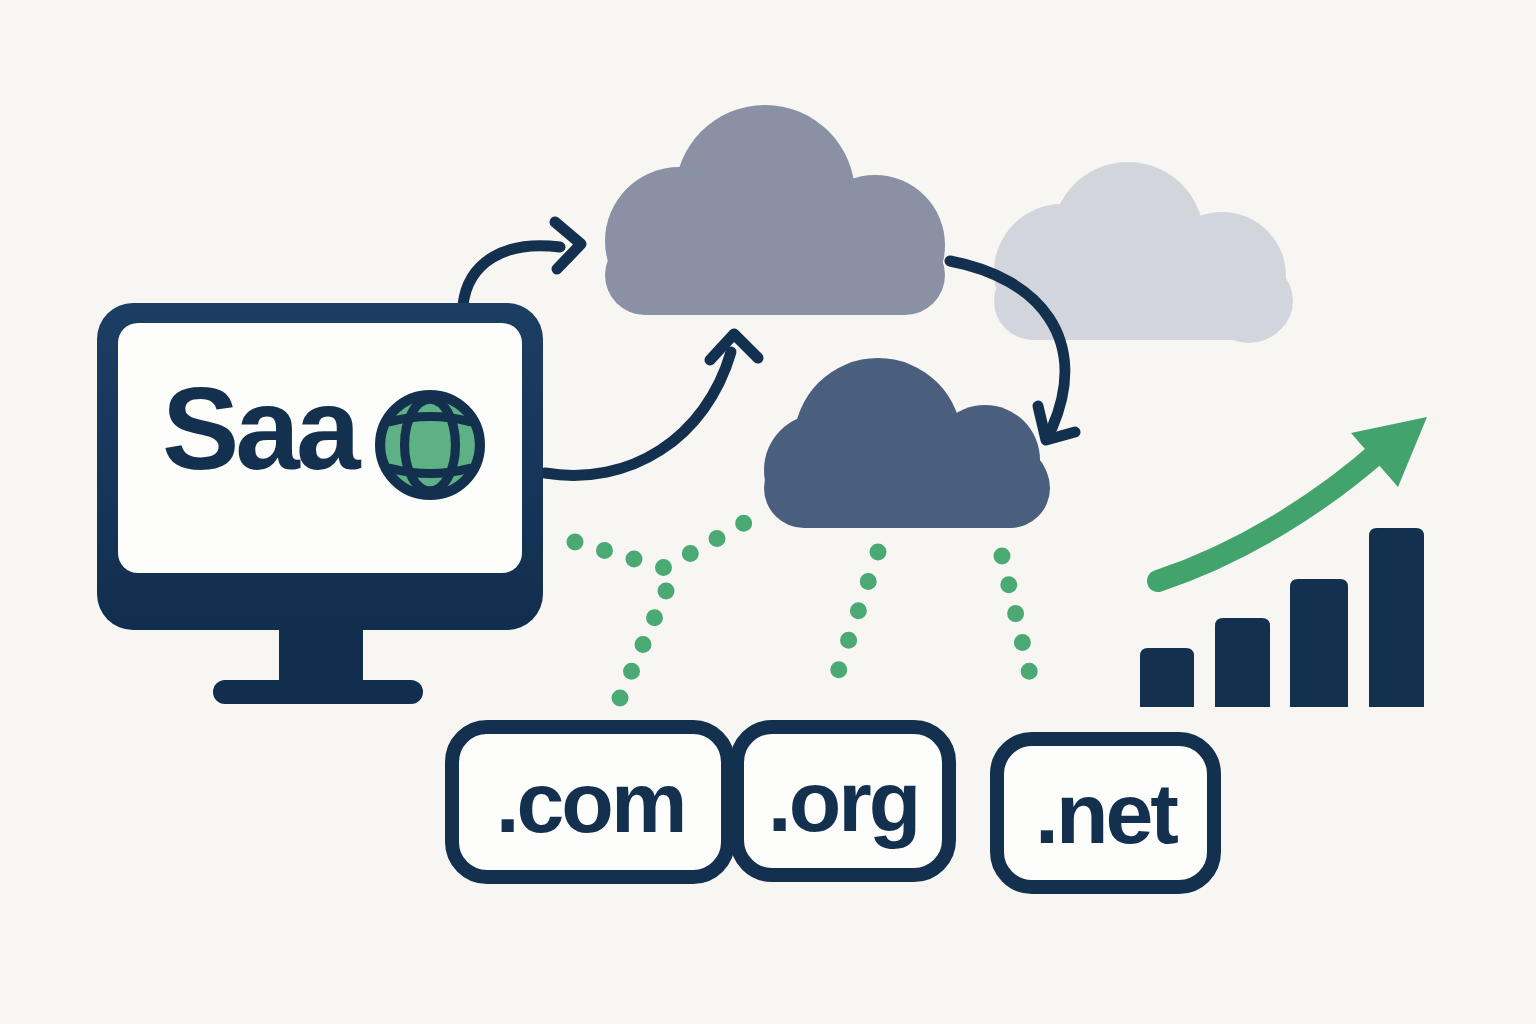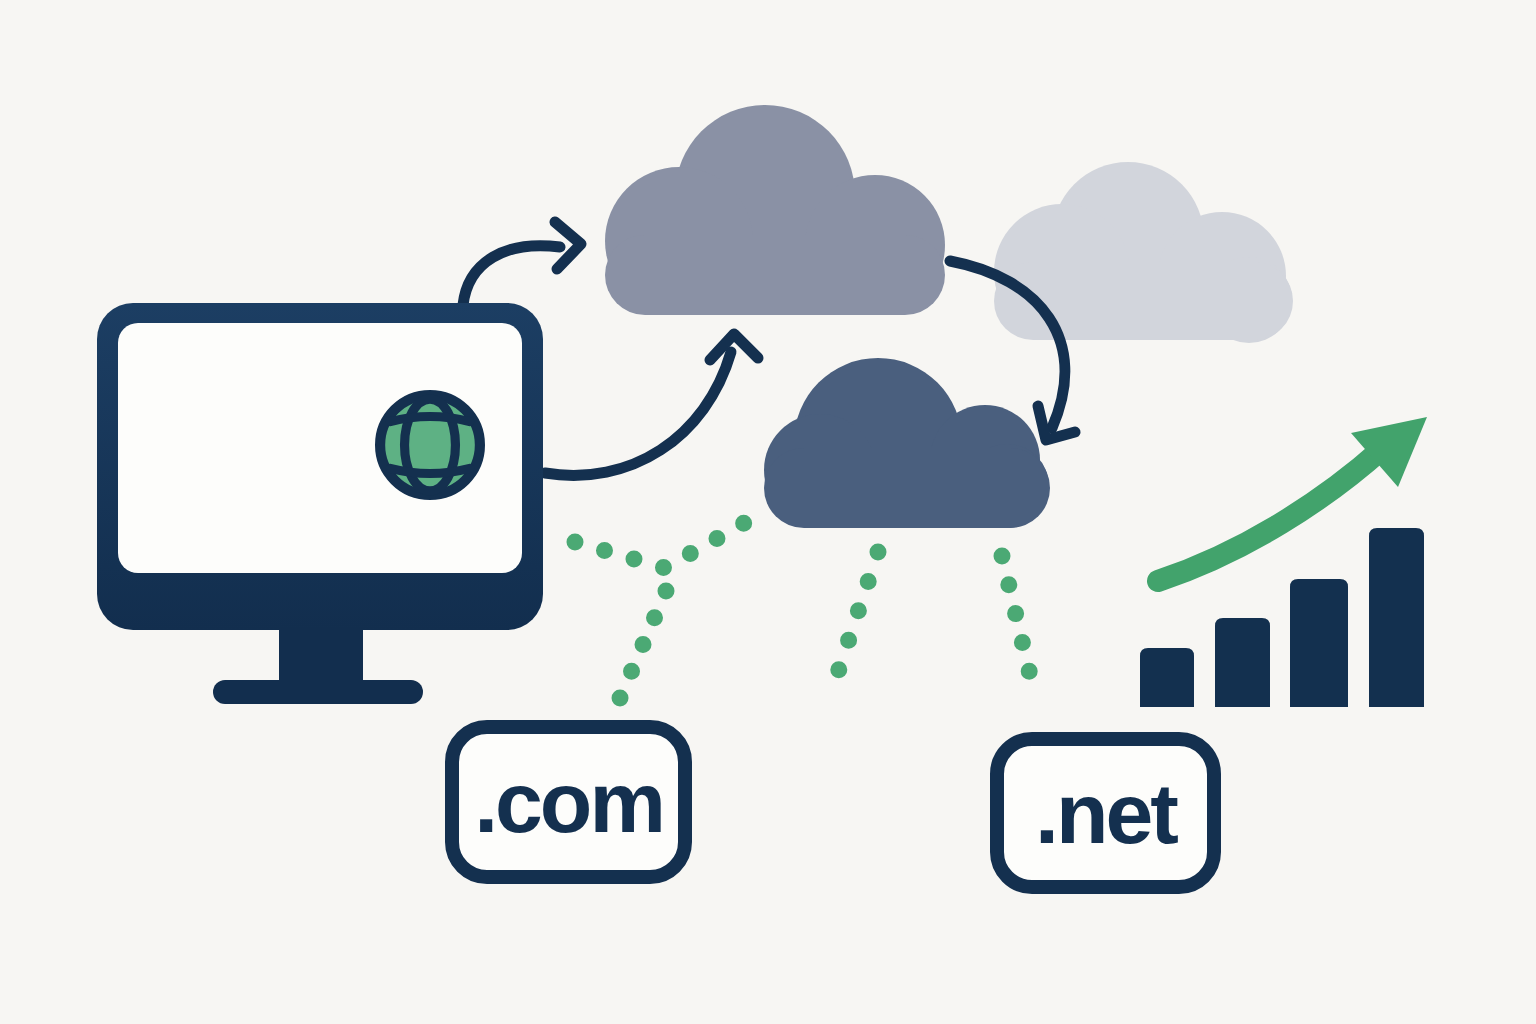--- a/index.html
+++ b/index.html
@@ -37,21 +37,21 @@
 
   
   .domain-box{
     position:absolute;z-index:2;box-sizing:border-box;
     border:14px solid var(--navy,#14304F);
     border-radius:42px;background:var(--screen-white,#FDFDFB);
     display:flex;align-items:center;justify-content:center;
     font-size:86px;font-weight:bold;letter-spacing:-3px;
     color:var(--navy,#14304F);
   }
-  .box-com{left:445px;top:720px;width:247px;height:164px;}
+  .box-com{left:445px;top:720px;width:290px;height:164px;}
   .box-org{left:730px;top:720px;width:226px;height:162px;}
   .box-net{left:990px;top:721px;width:231px;height:162px;margin-top:11px;}
 </style>
 </head>
 <body>
 
 <div class="stage">
 
   <svg class="art" viewBox="0 0 1536 1024" xmlns="http://www.w3.org/2000/svg">
 
@@ -108,31 +108,35 @@
     </g>
 
     <g>
       <path d="M 1158,581 C 1245,552 1325,500 1383,448" fill="none" stroke="var(--trend-green,#42A36C)" stroke-width="22" stroke-linecap="round"></path>
       <polygon points="1427,417 1398,487 1351,433" fill="var(--trend-green,#42A36C)"></polygon>
     </g>
   </svg>
 
   <div class="monitor-frame">
     <div class="monitor-screen">
+      <span class="saa-label">Saa</span>
       <svg class="globe" viewBox="0 0 108 108" xmlns="http://www.w3.org/2000/svg">
         <circle cx="54" cy="54" r="49" fill="var(--green-globe,#5EB184)" stroke="var(--navy,#14304F)" stroke-width="10"></circle>
         <ellipse cx="54" cy="54" rx="25" ry="45" fill="none" stroke="var(--navy,#14304F)" stroke-width="9"></ellipse>
         <path d="M 15,31 Q 54,21 93,31" fill="none" stroke="var(--navy,#14304F)" stroke-width="9" stroke-linecap="round"></path>
         <path d="M 15,77 Q 54,87 93,77" fill="none" stroke="var(--navy,#14304F)" stroke-width="9" stroke-linecap="round"></path>
       </svg>
     </div>
   </div>
   <div class="monitor-neck"></div>
   <div class="monitor-base"></div>
 
   <div class="domain-box box-com">
     <span>.com</span>
   </div>
+  <div class="domain-box box-org">
+    <span>.org</span>
+  </div>
   <div class="domain-box box-net">
     <span>.net</span>
   </div>
 
 </div>
 
 </body></html>

